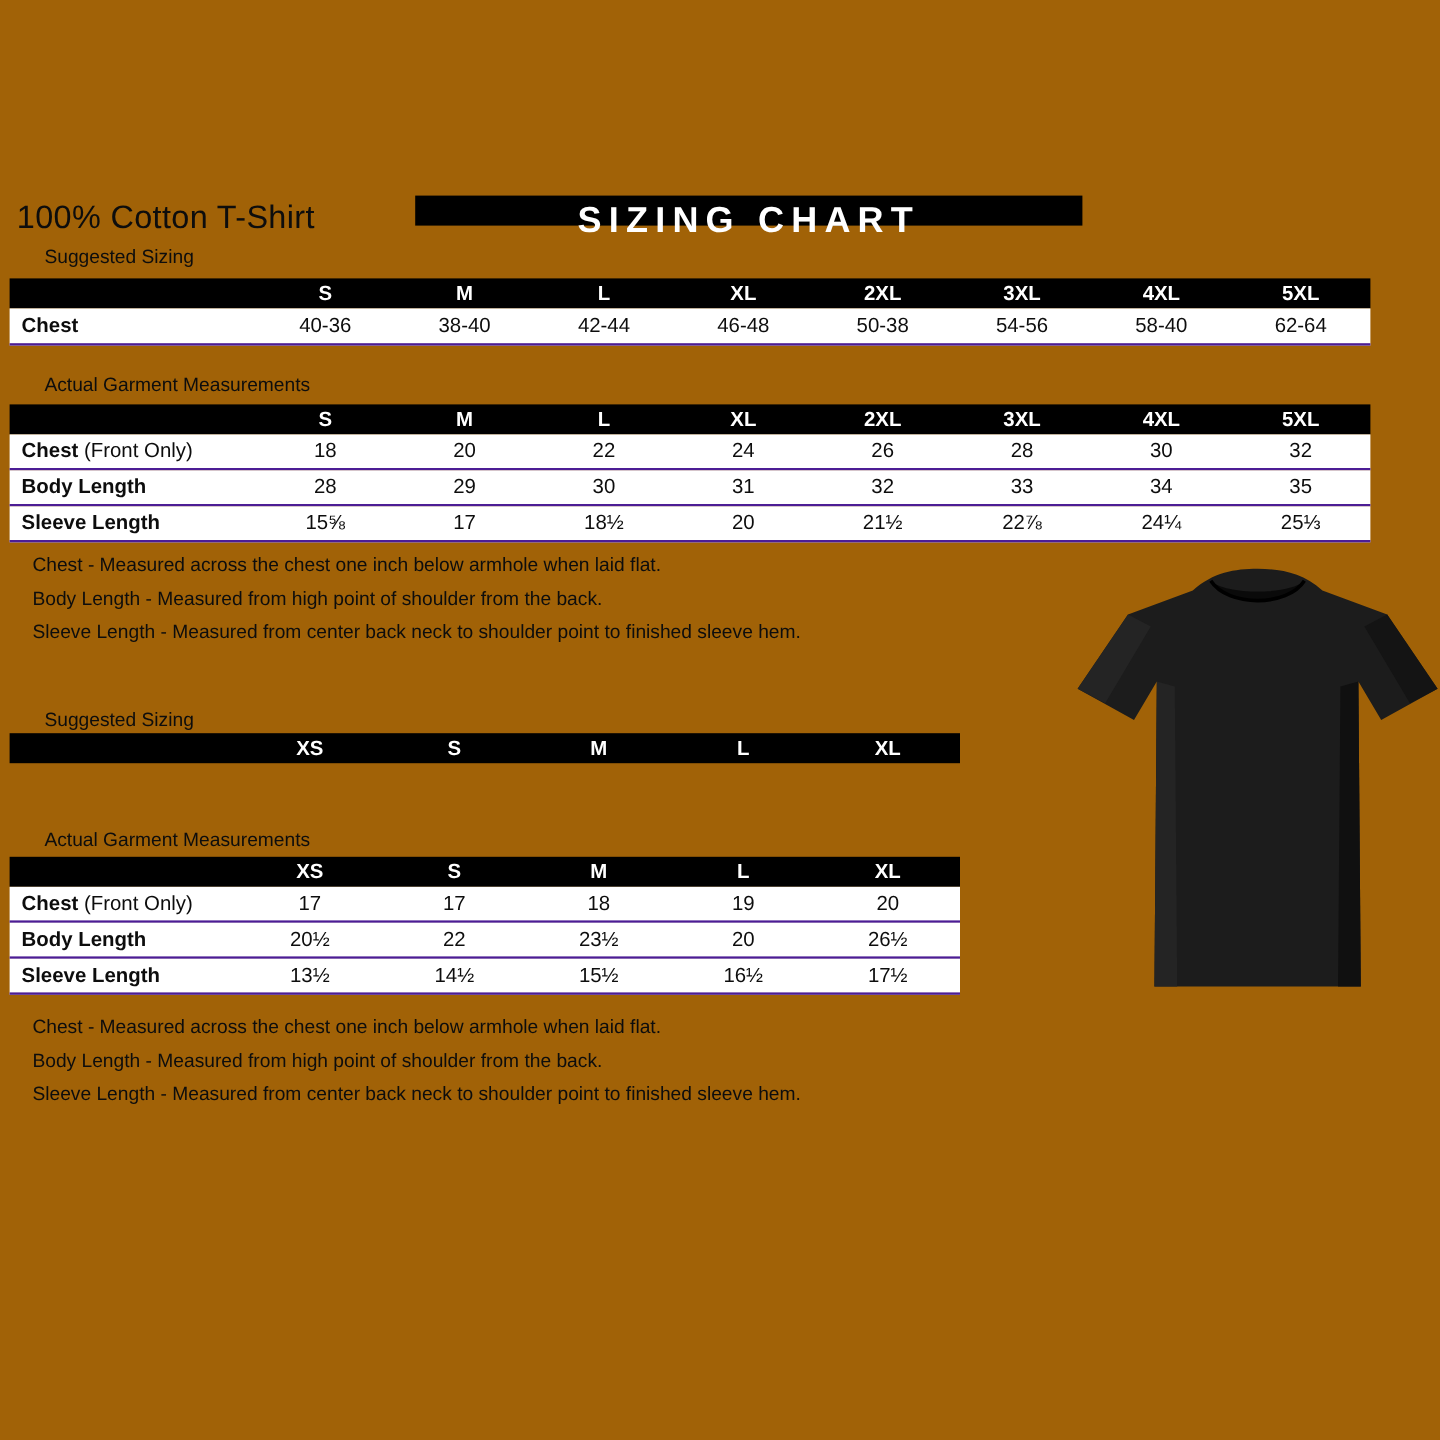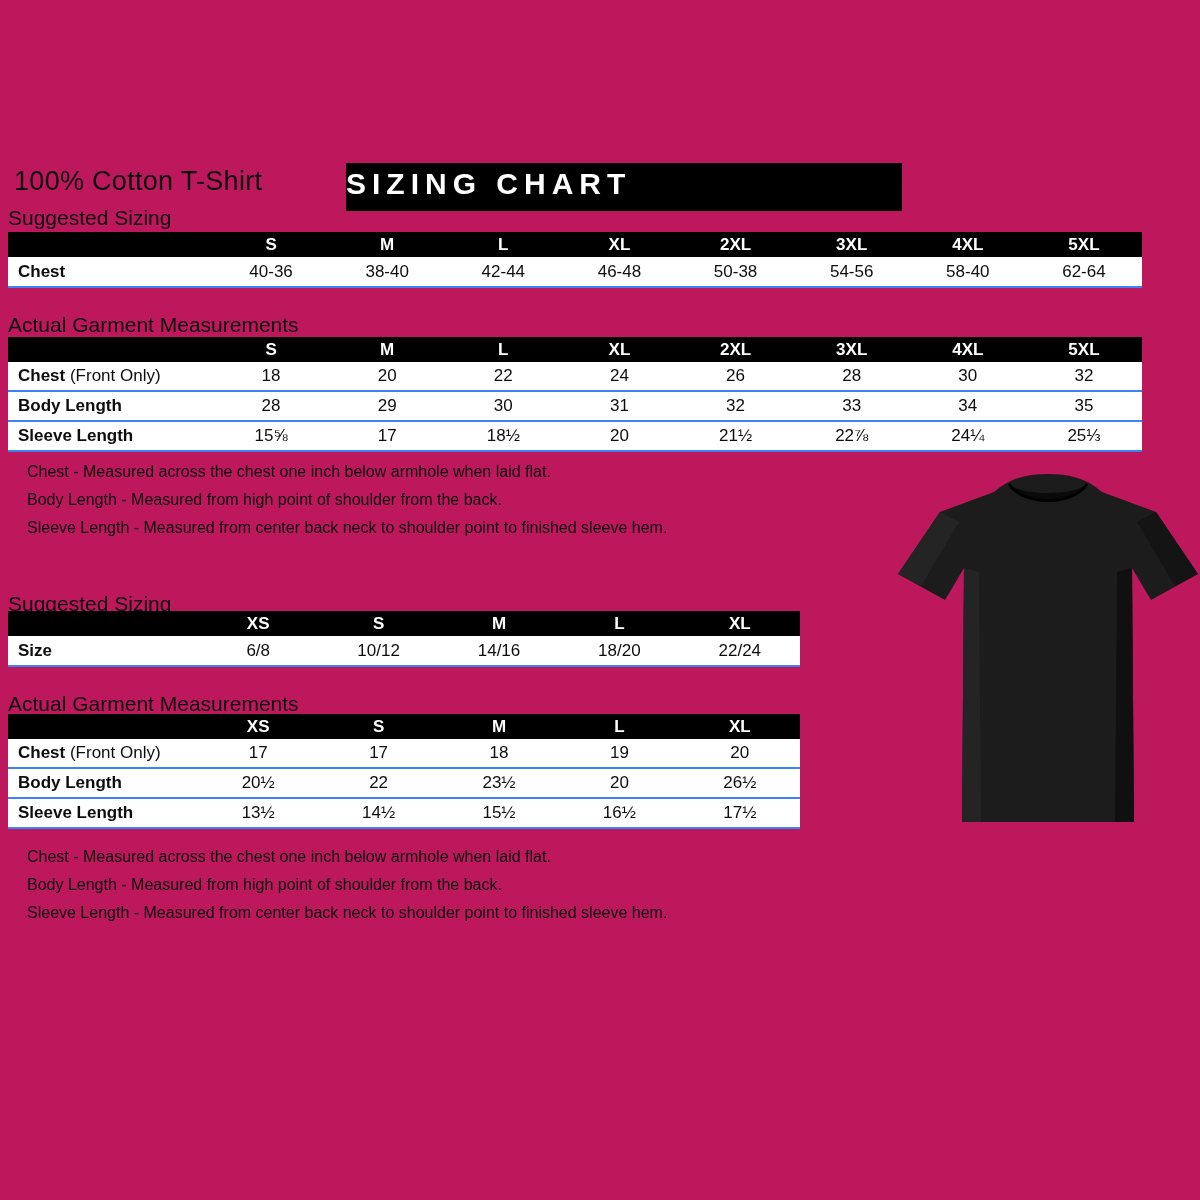--- a/index.html
+++ b/index.html
@@ -1,30 +1,30 @@
 <!DOCTYPE html>
 <html><head>
 <meta charset="utf-8">
 <style>
   html,body{margin:0;padding:0;background:#fff;}
-  .page{position:relative;width:1200px;height:1200px;background:#be185d;
+  .page{position:relative;width:1200px;height:1200px;background:#a16207;
         font-family:"Liberation Sans",sans-serif;color:#0d0d0d;overflow:hidden;}
   .abs{position:absolute;}
   .title{top:166px;left:14px;font-size:27px;letter-spacing:.3px;}
-  .banner{top:163px;left:346px;width:556px;height:48px;background:#000;color:#fff;
-          font-weight:700;font-size:30px;letter-spacing:6px;line-height:42px;}
-  .seclabel{font-size:21px;}
+  .banner{top:163px;left:346px;width:556px;height:25px;background:#000;color:#fff;
+          font-weight:700;font-size:30px;letter-spacing:6px;text-align:center;line-height:42px;}
+  .seclabel{font-size:16px;margin-left:29px;}
   .table{left:8px;}
   .adult-w{width:1134px;}
   .youth-w{width:792px;}
   .row{display:grid;align-items:center;}
   .adultgrid{grid-template-columns:205px repeat(8,1fr);}
   .youthgrid{grid-template-columns:190px repeat(5,1fr);}
   .row.head{background:#000;color:#fff;font-weight:700;height:25px;font-size:17px;}
-  .row.body{height:29px;border-bottom:2px solid #3b82f6;font-size:17px;background:#fff;}
+  .row.body{height:29px;border-bottom:2px solid #4c1d95;font-size:17px;background:#fff;}
   .cell{text-align:center;}
   .cell.label{text-align:left;padding-left:10px;}
   .cell.label b{font-weight:700;}
   .cell.label span{font-weight:400;}
   .notes div{font-size:16px;line-height:28px;margin-left:13px;}
   .youth-title{font-size:26px;font-weight:700;}
   .shirt{top:468px;left:893px;width:310px;height:370px;}
 </style>
 </head>
 <body>
@@ -121,28 +121,20 @@
 
   <div class="abs table youth-w" style="top:611px">
     <div class="row head youthgrid">
       <div class="cell label"></div>
     <div class="cell">XS</div>
         <div class="cell">S</div>
         <div class="cell">M</div>
         <div class="cell">L</div>
         <div class="cell">XL</div>
       </div>
-    <div class="row body youthgrid">
-      <div class="cell label"><b>Size</b><span></span></div>
-    <div class="cell">6/8</div>
-        <div class="cell">10/12</div>
-        <div class="cell">14/16</div>
-        <div class="cell">18/20</div>
-        <div class="cell">22/24</div>
-      </div>
   </div>
 
   <div class="abs seclabel" style="top:692px;left:8px">Actual Garment Measurements</div>
 
   <div class="abs table youth-w" style="top:714px">
     <div class="row head youthgrid">
       <div class="cell label"></div>
     <div class="cell">XS</div>
         <div class="cell">S</div>
         <div class="cell">M</div>

